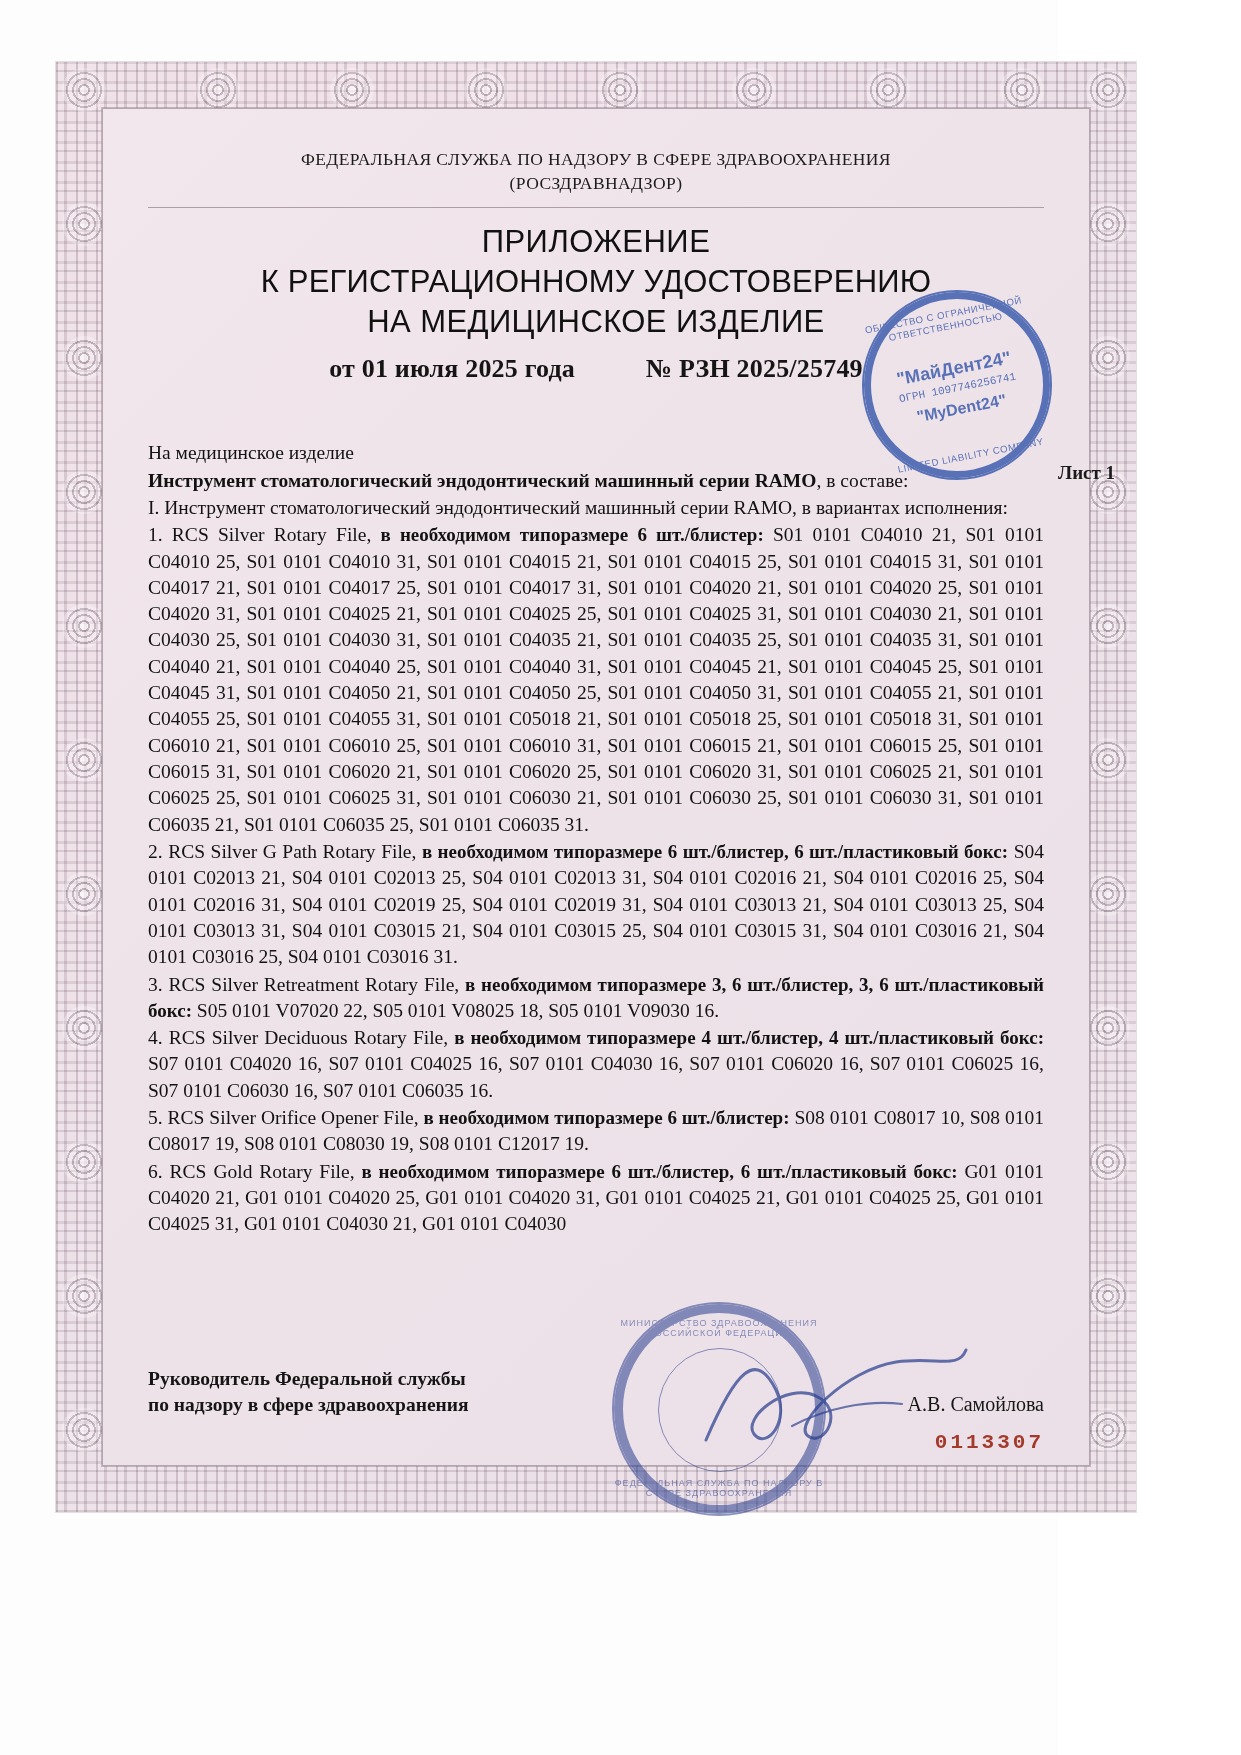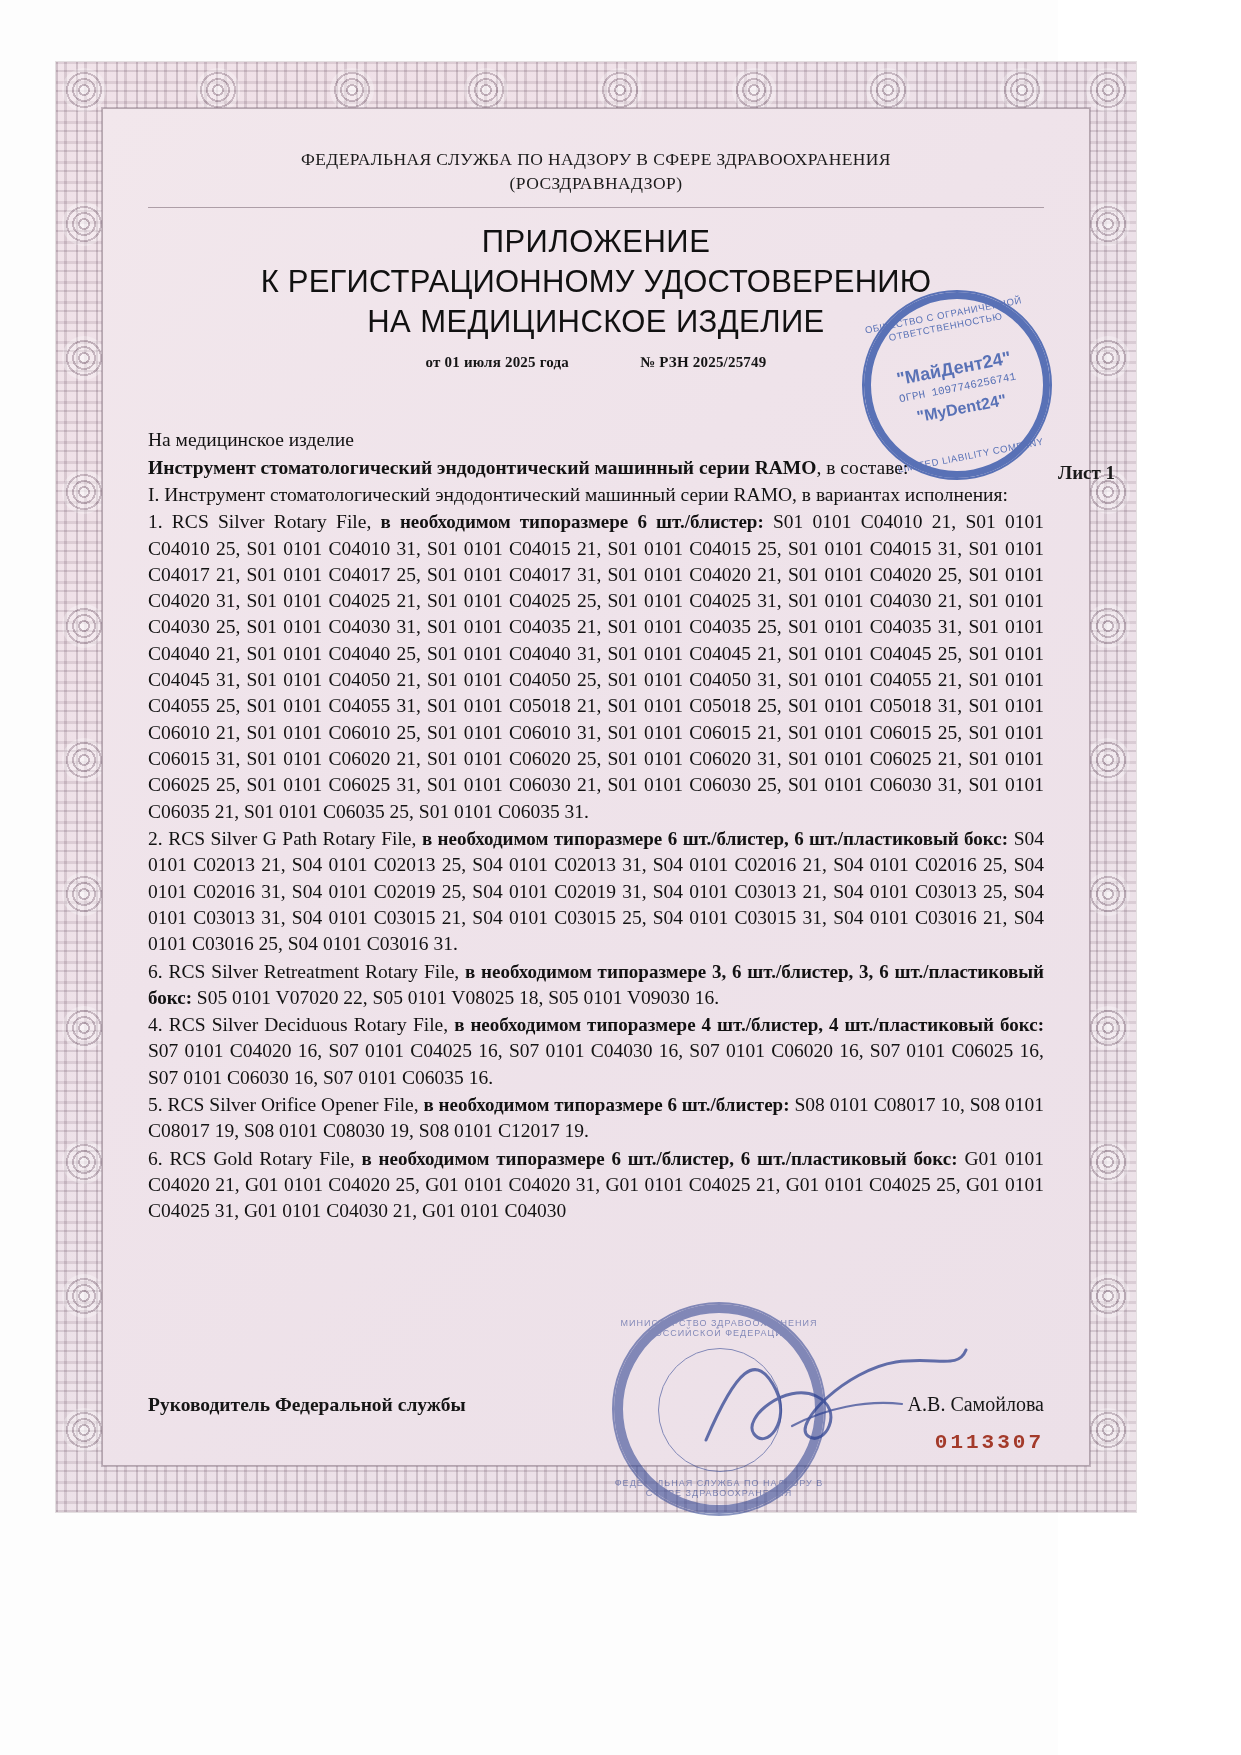--- a/index.html
+++ b/index.html
@@ -106,21 +106,21 @@
   .title-l3 { font-size: 31px; letter-spacing: 0.4px; margin-top: 4px; }
 
   .date-row {
     margin-top: 14px;
     display: flex;
     justify-content: center;
     align-items: baseline;
     gap: 71px;
     font-family: "Liberation Serif", serif;
     font-weight: bold;
-    font-size: 15px;
+    font-size: 26px;
   }
   .date-row .date-text { letter-spacing: 0.2px; }
   .date-row .num-text { letter-spacing: 0.2px; }
 
   
   .body-text {
     margin-top: 56px;
     font-size: 19.5px;
     line-height: 1.35;
     text-align: justify;
@@ -305,31 +305,32 @@
 
       <div class="body-text">
         <p>На медицинское изделие</p>
         <p><span class="b">Инструмент стоматологический эндодонтический машинный серии RAMO</span><span>, в составе:</span></p>
         <p>I. Инструмент стоматологический эндодонтический машинный серии RAMO, в вариантах исполнения:</p>
 
         <p><span>1. RCS Silver Rotary File, </span><span class="b lead-small">в необходимом типоразмере 6 шт./блистер:</span><span> S01 0101 C04010 21, S01 0101 C04010 25, S01 0101 C04010 31, S01 0101 C04015 21, S01 0101 C04015 25, S01 0101 C04015 31, S01 0101 C04017 21, S01 0101 C04017 25, S01 0101 C04017 31, S01 0101 C04020 21, S01 0101 C04020 25, S01 0101 C04020 31, S01 0101 C04025 21, S01 0101 C04025 25, S01 0101 C04025 31, S01 0101 C04030 21, S01 0101 C04030 25, S01 0101 C04030 31, S01 0101 C04035 21, S01 0101 C04035 25, S01 0101 C04035 31, S01 0101 C04040 21, S01 0101 C04040 25, S01 0101 C04040 31, S01 0101 C04045 21, S01 0101 C04045 25, S01 0101 C04045 31, S01 0101 C04050 21, S01 0101 C04050 25, S01 0101 C04050 31, S01 0101 C04055 21, S01 0101 C04055 25, S01 0101 C04055 31, S01 0101 C05018 21, S01 0101 C05018 25, S01 0101 C05018 31, S01 0101 C06010 21, S01 0101 C06010 25, S01 0101 C06010 31, S01 0101 C06015 21, S01 0101 C06015 25, S01 0101 C06015 31, S01 0101 C06020 21, S01 0101 C06020 25, S01 0101 C06020 31, S01 0101 C06025 21, S01 0101 C06025 25, S01 0101 C06025 31, S01 0101 C06030 21, S01 0101 C06030 25, S01 0101 C06030 31, S01 0101 C06035 21, S01 0101 C06035 25, S01 0101 C06035 31.</span></p>
 
         <p><span>2. RCS Silver G Path Rotary File, </span><span class="b lead-small">в необходимом типоразмере 6 шт./блистер, 6 шт./пластиковый бокс:</span><span> S04 0101 C02013 21, S04 0101 C02013 25, S04 0101 C02013 31, S04 0101 C02016 21, S04 0101 C02016 25, S04 0101 C02016 31, S04 0101 C02019 25, S04 0101 C02019 31, S04 0101 C03013 21, S04 0101 C03013 25, S04 0101 C03013 31, S04 0101 C03015 21, S04 0101 C03015 25, S04 0101 C03015 31, S04 0101 C03016 21, S04 0101 C03016 25, S04 0101 C03016 31.</span></p>
 
-        <p><span>6. RCS Silver Retreatment Rotary File, </span><span class="b lead-small">в необходимом типоразмере 3, 6 шт./блистер, 3, 6 шт./пластиковый бокс:</span><span> S05 0101 V07020 22, S05 0101 V08025 18, S05 0101 V09030 16.</span></p>
+        <p><span>3. RCS Silver Retreatment Rotary File, </span><span class="b lead-small">в необходимом типоразмере 3, 6 шт./блистер, 3, 6 шт./пластиковый бокс:</span><span> S05 0101 V07020 22, S05 0101 V08025 18, S05 0101 V09030 16.</span></p>
 
         <p><span>4. RCS Silver Deciduous Rotary File, </span><span class="b lead-small">в необходимом типоразмере 4 шт./блистер, 4 шт./пластиковый бокс:</span><span> S07 0101 C04020 16, S07 0101 C04025 16, S07 0101 C04030 16, S07 0101 C06020 16, S07 0101 C06025 16, S07 0101 C06030 16, S07 0101 C06035 16.</span></p>
 
         <p><span>5. RCS Silver Orifice Opener File, </span><span class="b lead-small">в необходимом типоразмере 6 шт./блистер:</span><span> S08 0101 C08017 10, S08 0101 C08017 19, S08 0101 C08030 19, S08 0101 C12017 19.</span></p>
 
         <p><span>6. RCS Gold Rotary File, </span><span class="b lead-small">в необходимом типоразмере 6 шт./блистер, 6 шт./пластиковый бокс:</span><span> G01 0101 C04020 21, G01 0101 C04020 25, G01 0101 C04020 31, G01 0101 C04025 21, G01 0101 C04025 25, G01 0101 C04025 31, G01 0101 C04030 21, G01 0101 C04030</span></p>
       </div>
 
       <div class="sign-block">
         <div class="sign-l1">Руководитель Федеральной службы</div>
+        <div class="sign-l2">по надзору в сфере здравоохранения</div>
         <div class="sign-name">А.В. Самойлова</div>
         <div class="serial">0113307</div>
       </div>
 
     </div>
 
     <div class="stamp-blue">
       <div class="ring-txt t1">ОБЩЕСТВО С ОГРАНИЧЕННОЙ</div>
       <div class="ring-txt t2">ОТВЕТСТВЕННОСТЬЮ</div>
       <div class="c1">"МайДент24"</div>

